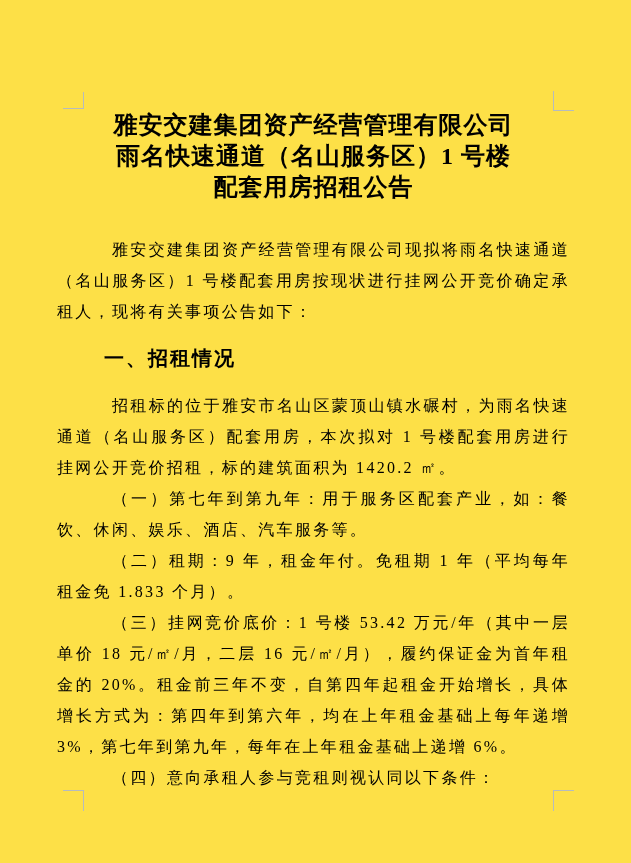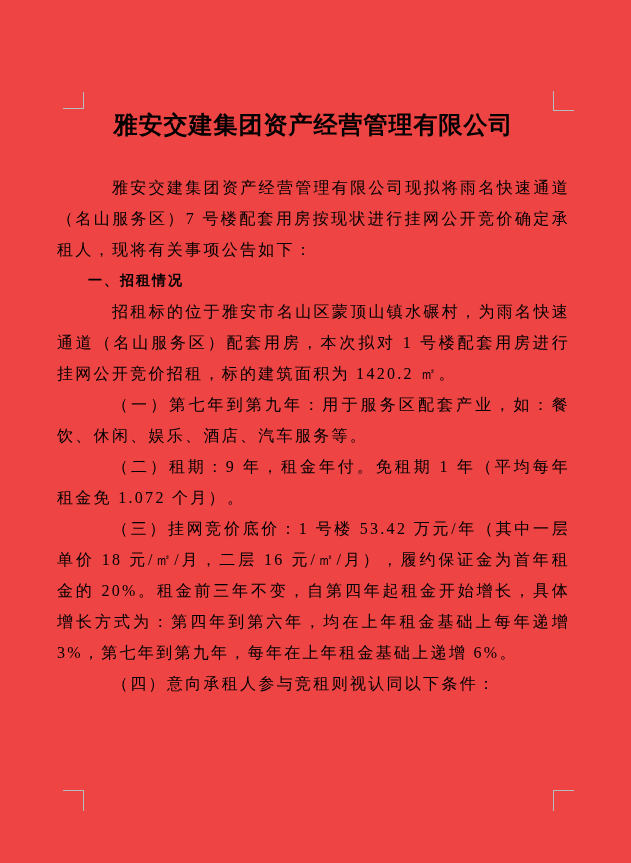--- a/index.html
+++ b/index.html
@@ -4,21 +4,21 @@
 <style>
   html, body {
     margin: 0;
     padding: 0;
     background: #ffffff;
   }
   .page {
     position: relative;
     width: 631px;
     height: 863px;
-    background: #ef4444;
+    background: #fde047;
     color: #000000;
     font-family: "Liberation Serif", "DejaVu Serif", serif;
     overflow: hidden;
   }
 
   
   .crop { position: absolute; }
   .crop-tl {
     left: 63px; top: 92px; width: 20px; height: 16px;
     border-right: 1px solid #b6bbbe;
@@ -63,48 +63,50 @@
     line-height: 31px;
   }
   .para {
     margin: 0;
     text-align: justify;
     text-justify: inter-character;
     text-indent: 55px;
     letter-spacing: 2.3px;
   }
   .heading {
-    margin: 0;
+    margin: 16px;
     text-indent: 31px;
     font-weight: bold;
     letter-spacing: 2px;
-    font-size: 14px;
+    font-size: 20px;
     font-family: "Liberation Sans", "DejaVu Sans", sans-serif;
   }
 </style>
 </head>
 <body>
 
 <div class="page">
 
   <div class="crop crop-tl"></div>
   <div class="crop crop-tr"></div>
   <div class="crop crop-bl"></div>
   <div class="crop crop-br"></div>
 
   <div class="content">
 
     <div class="doc-title">
       <div class="title-line">雅安交建集团资产经营管理有限公司</div>
+      <div class="title-line">雨名快速通道（名山服务区）1 号楼</div>
+      <div class="title-line">配套用房招租公告</div>
     </div>
 
     <div class="doc-body">
-      <p class="para">雅安交建集团资产经营管理有限公司现拟将雨名快速通道（名山服务区）7 号楼配套用房按现状进行挂网公开竞价确定承租人，现将有关事项公告如下：</p>
+      <p class="para">雅安交建集团资产经营管理有限公司现拟将雨名快速通道（名山服务区）1 号楼配套用房按现状进行挂网公开竞价确定承租人，现将有关事项公告如下：</p>
       <p class="heading">一、招租情况</p>
       <p class="para">招租标的位于雅安市名山区蒙顶山镇水碾村，为雨名快速通道（名山服务区）配套用房，本次拟对 1 号楼配套用房进行挂网公开竞价招租，标的建筑面积为 1420.2 ㎡。</p>
       <p class="para">（一）第七年到第九年：用于服务区配套产业，如：餐饮、休闲、娱乐、酒店、汽车服务等。</p>
-      <p class="para">（二）租期：9 年，租金年付。免租期 1 年（平均每年租金免 1.072 个月）。</p>
+      <p class="para">（二）租期：9 年，租金年付。免租期 1 年（平均每年租金免 1.833 个月）。</p>
       <p class="para">（三）挂网竞价底价：1 号楼 53.42 万元/年（其中一层单价 18 元/㎡/月，二层 16 元/㎡/月），履约保证金为首年租金的 20%。租金前三年不变，自第四年起租金开始增长，具体增长方式为：第四年到第六年，均在上年租金基础上每年递增 3%，第七年到第九年，每年在上年租金基础上递增 6%。</p>
       <p class="para">（四）意向承租人参与竞租则视认同以下条件：</p>
     </div>
 
   </div>
 </div>
 
 </body></html>

